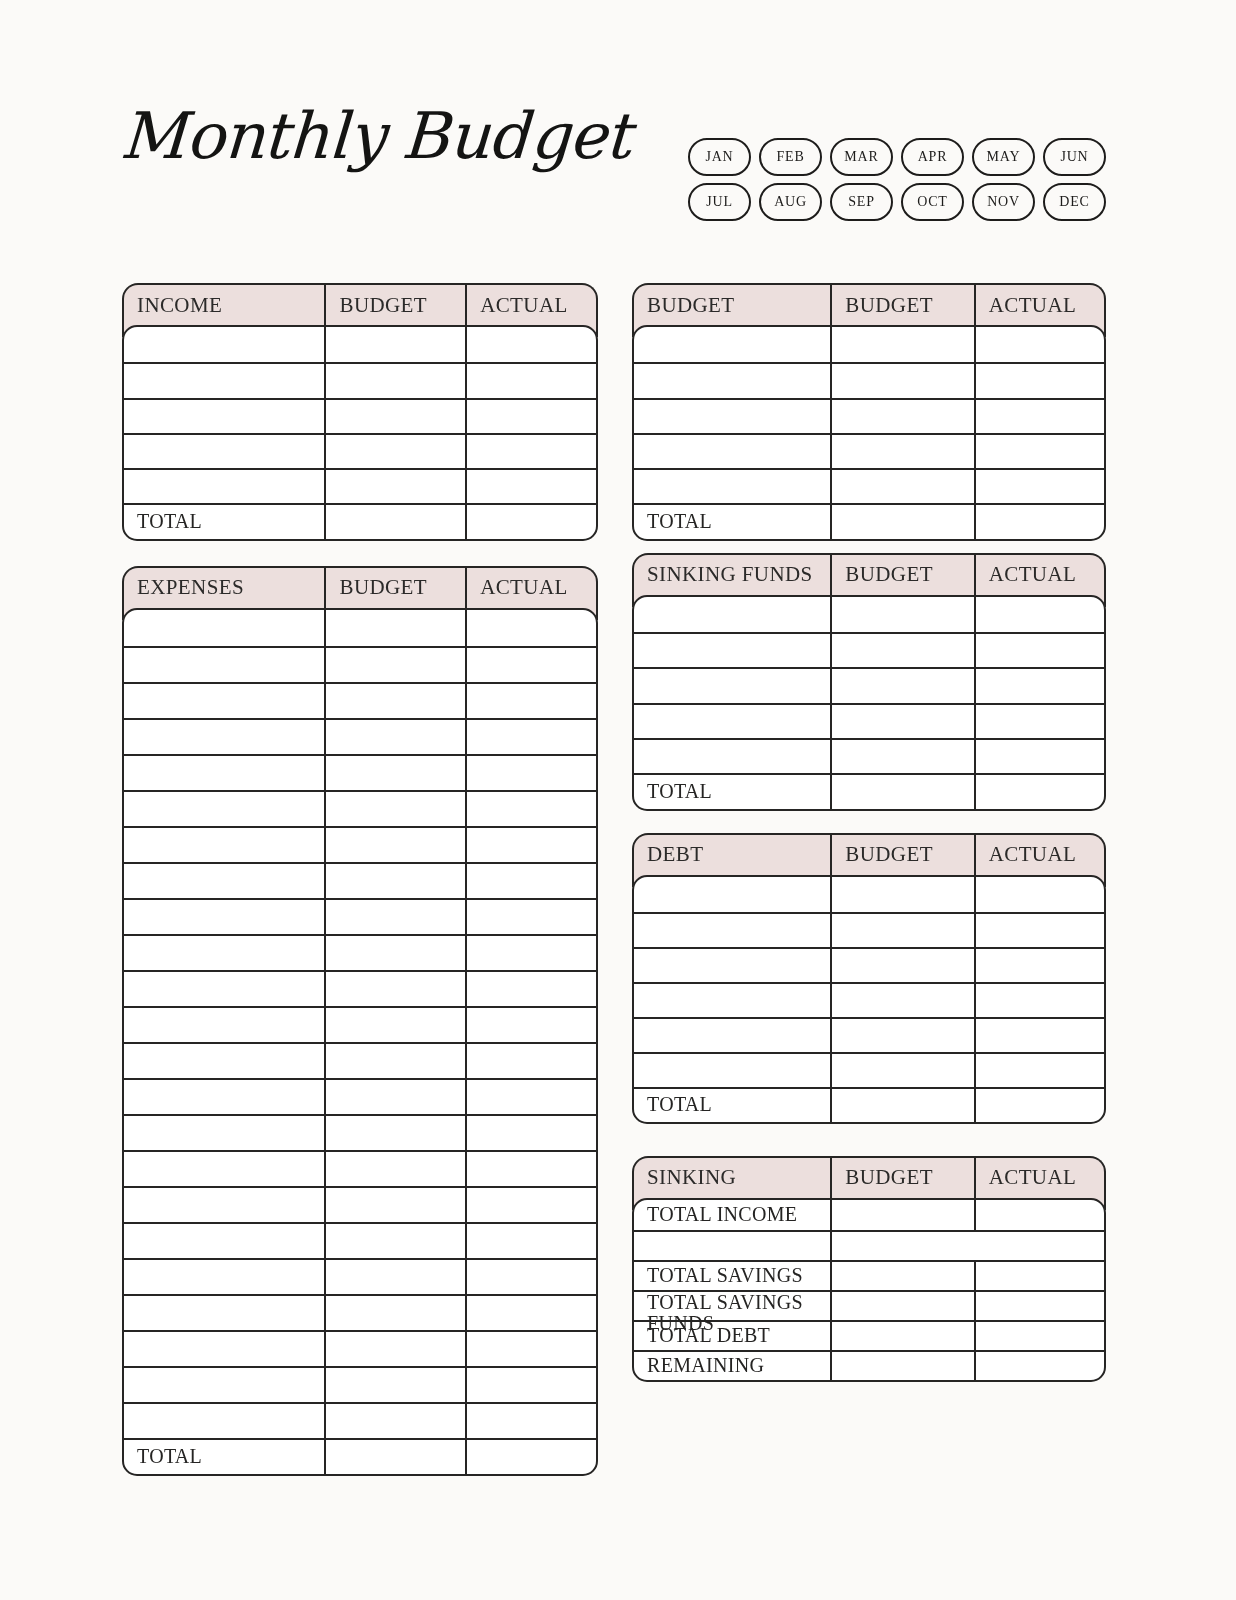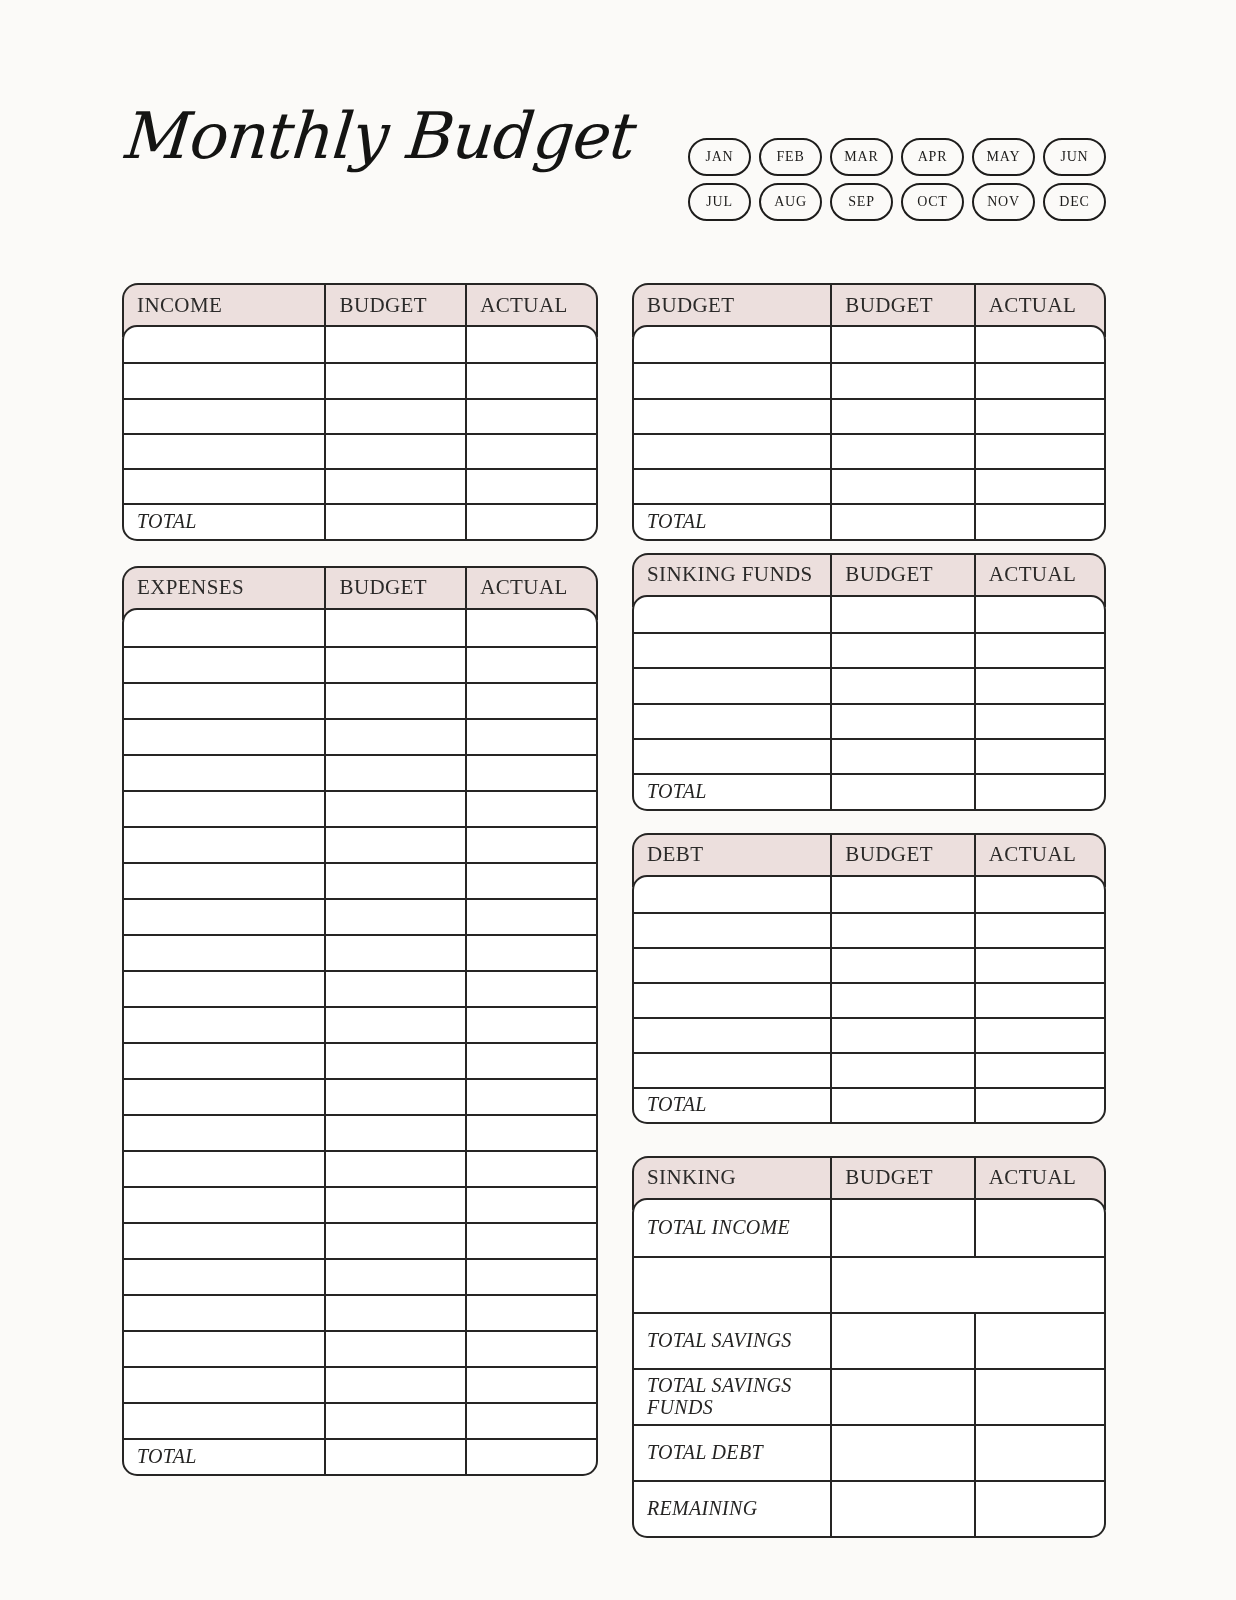--- a/index.html
+++ b/index.html
@@ -82,29 +82,29 @@
     border-right:2px solid #262524;
     display:flex; align-items:center;
     font-size:21px; letter-spacing:0.4px; color:#2b2a29;
     padding-left:13px;
   }
   .hcell:last-child { border-right:none; }
 
   .rows-s .trow { height:35.3px; }   
   .rows-d .trow { height:35px; }     
   .rows-e .trow { height:36px; }     
-  .rows-sum .trow { height:56px; } 
+  .rows-sum .trow { height:30px; } 
 
   .row-label {
     font-size:20px; letter-spacing:0.3px; color:#25242338;
     color:#252423;
     padding-left:13px;
     line-height:1.08;
   }
-  .c1-pad { padding-right:26px;font-style:italic; }
+  .c1-pad { padding-right:26px; }
   .gap26 { margin-top:12px; }
   .gap25 { margin-top:25px; }
   .gap22 { margin-top:22px; }
   .gap32 { margin-top:32px; }
 </style>
 </head>
 <body>
 
 <div class="top">
   <div class="title">Monthly Budget</div>

